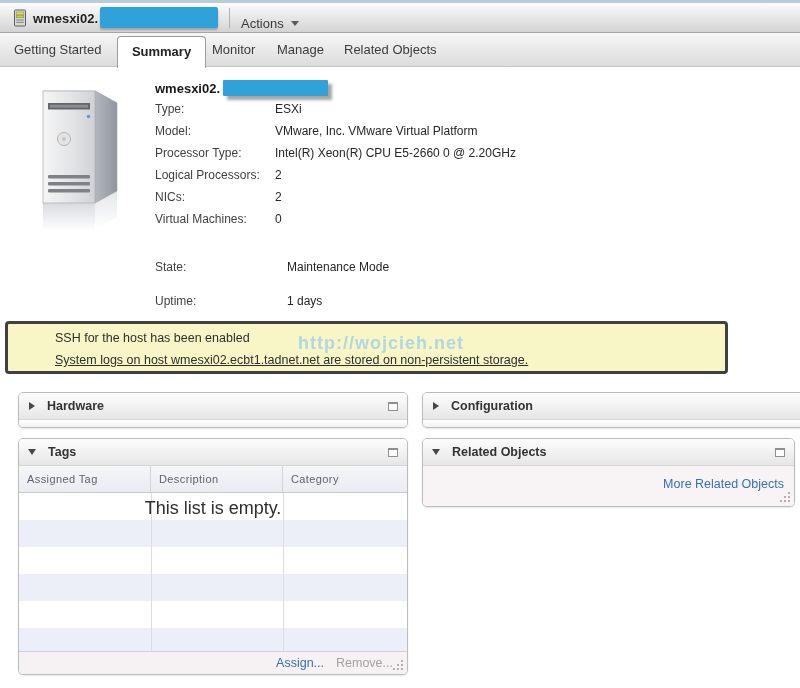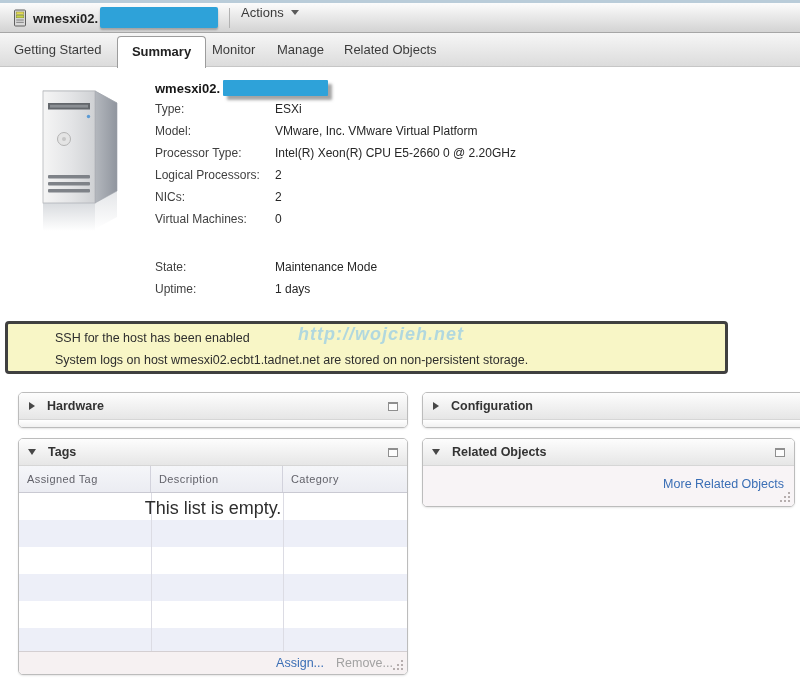--- a/index.html
+++ b/index.html
@@ -9,21 +9,21 @@
 
   
   .topbar { position:absolute; top:0; left:0; width:800px; height:33px;
     background:linear-gradient(#fcfcfc,#d3d3d3);
     border-top:3px solid #b9ccd9; border-bottom:1px solid #a6a6a6; }
   .topbar .host-icon { position:absolute; left:12px; top:6px; width:16px; height:18px; }
   .topbar .host-name { position:absolute; left:33px; top:8px; font-size:13px; font-weight:bold; color:#1f1f1f; }
   .redaction-topbar { position:absolute; left:100px; top:4px; width:118px; height:21px;
     background:#2ea2d9; border-radius:2px; box-shadow:0 2px 2px rgba(0,0,0,0.25); }
   .topbar-divider { position:absolute; left:229px; top:5px; width:1px; height:20px; background:#b2b2b2; }
-  .actions { position:absolute; left:241px; top:2px; display:flex; align-items:center; gap:7px;
+  .actions { position:absolute; left:241px; top:13px; display:flex; align-items:center; gap:7px;
     font-size:13px; color:#3a3a3a; cursor:default; }
   .caret-down { width:0; height:0; border-left:4px solid transparent; border-right:4px solid transparent;
     border-top:5px solid #5a5a5a; }
 
   
   .tabbar { position:absolute; top:33px; left:0; width:800px; height:34px;
     background:linear-gradient(#f6f6f6,#dcdcdc); border-bottom:1px solid #c6c6c6; }
   .tab { position:absolute; top:0; height:34px; line-height:34px; font-size:13px; color:#3c3c3c; }
   .tab-active { top:3px; height:32px; line-height:29px; background:#fff;
     border:1px solid #9c9c9c; border-bottom:none; border-radius:4px 4px 0 0;
@@ -36,29 +36,29 @@
 
   .heading { position:absolute; left:155px; top:12px; display:flex; align-items:center; }
   .heading .h-name { font-size:13px; font-weight:bold; color:#161616; }
   .redaction-heading { width:105px; height:16px; margin-left:3px; background:#2ea2d9;
     border-radius:1px; box-shadow:4px 4px 3px rgba(90,90,90,0.55); }
 
   .props { position:absolute; left:155px; top:34px; display:grid;
     grid-template-columns:120px auto; grid-auto-rows:22px; font-size:12px; }
   .props .p-label { color:#3f3f3f; }
   .props .p-value { color:#262626; }
-  .props-state { top:192px; }
+  .props-state { top:192px;gap:12px; }
 
   
   .banner { position:absolute; left:5px; top:253px; width:723px; height:53px;
     background:#f8f6c6; border:3px solid #404040; border-radius:4px; }
   .banner .b-line1 { position:absolute; left:47px; top:7px; font-size:12.5px; color:#2e2e2e; }
-  .banner .b-line2 { position:absolute; left:47px; top:29px; font-size:12.5px; color:#2e2e2e; }
-  .banner .b-watermark { position:absolute; left:290px; top:0; font-size:18px; font-weight:bold;
-    letter-spacing:1px; color:#a5d3e3; opacity:0.85;font-style:italic; }
+  .banner .b-line2 { position:absolute; left:47px; top:29px; font-size:12.5px; color:#2e2e2e;text-decoration:underline; }
+  .banner .b-watermark { position:absolute; left:290px; top:9px; font-size:18px; font-weight:bold;
+    letter-spacing:1px; color:#a5d3e3; opacity:0.85; }
 
   
   .panel { position:absolute; border:1px solid #bcbcbc; border-radius:5px; background:#fff;
     box-shadow:0 1px 2px rgba(0,0,0,0.10); overflow:hidden; }
   .panel-header { position:relative; height:27px; display:flex; align-items:center;
     background:linear-gradient(#fdfdfd,#e6e6e6); border-bottom:1px solid #d6d6d6; }
   .panel-title { margin-left:12px; font-size:12.5px; font-weight:bold; color:#333; }
   .tri-right { margin-left:10px; width:0; height:0; border-left:6px solid #474747;
     border-top:4px solid transparent; border-bottom:4px solid transparent; }
   .tri-down { margin-left:9px; width:0; height:0; border-top:6px solid #474747;

